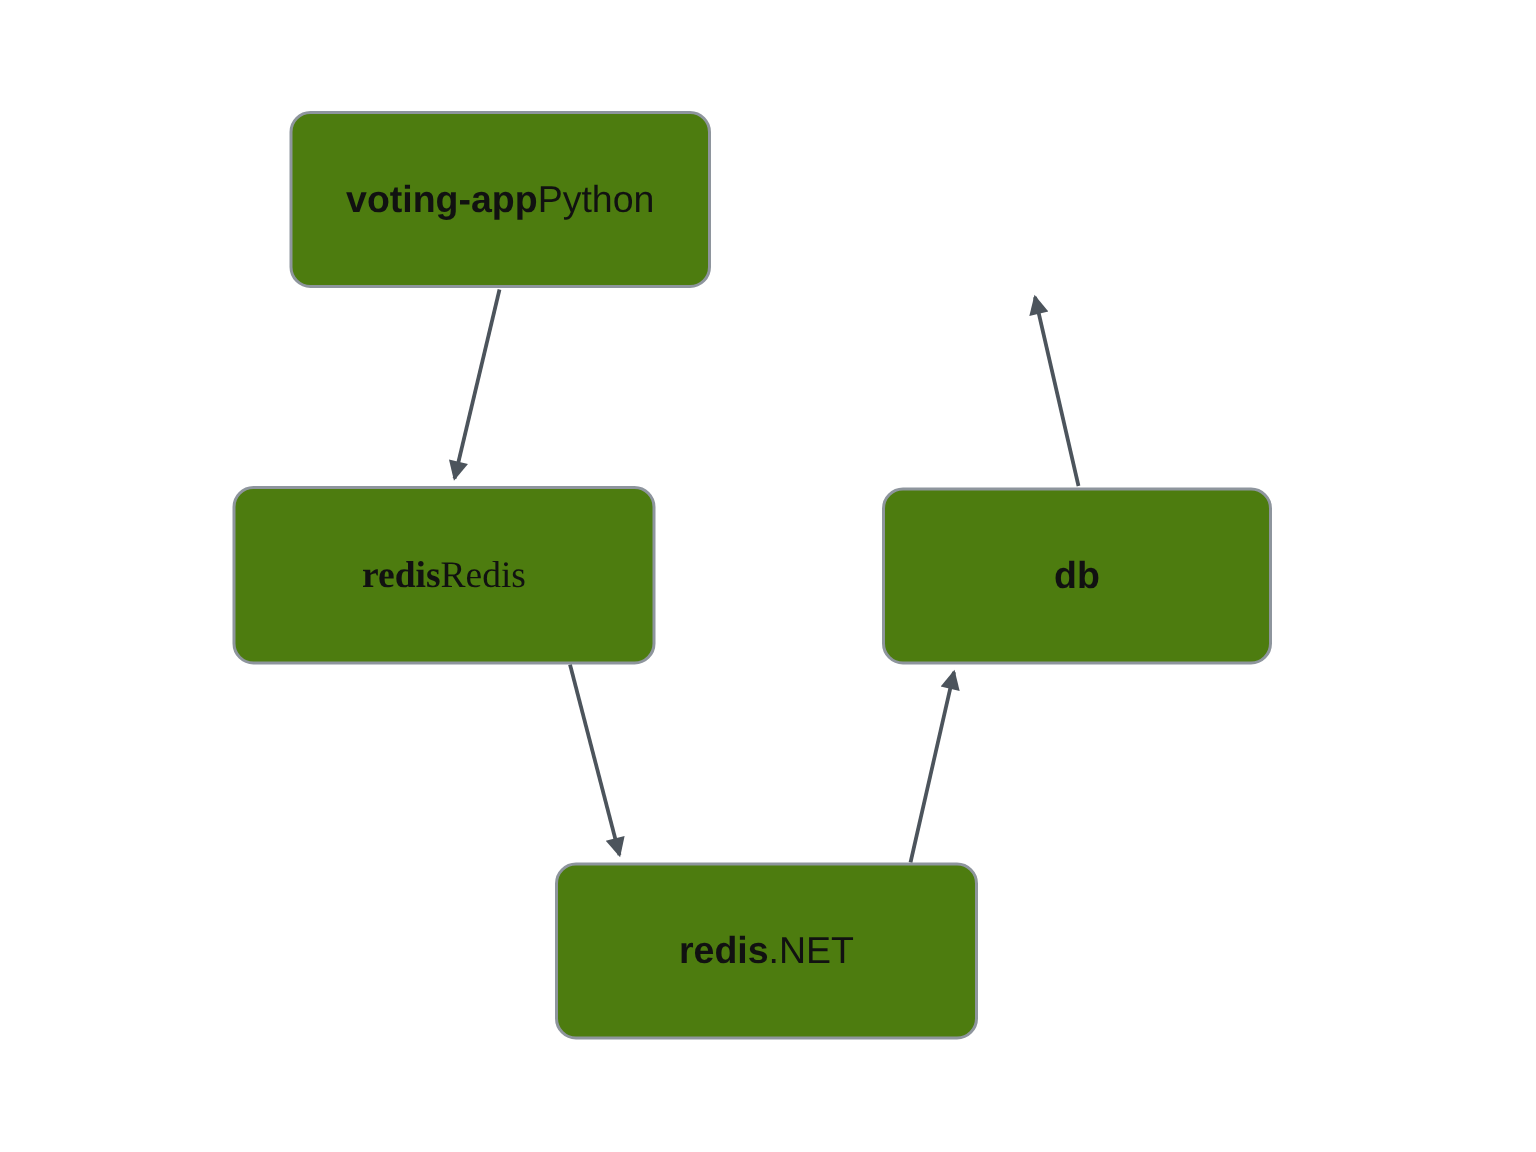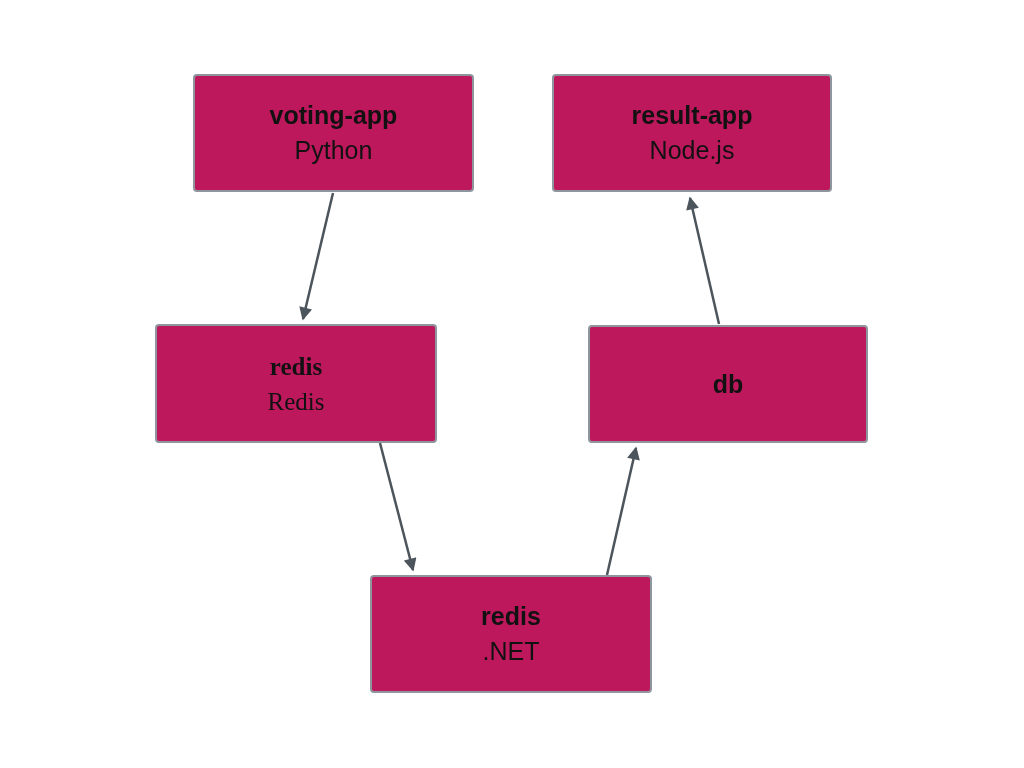--- a/index.html
+++ b/index.html
@@ -22,46 +22,46 @@
   }
   .edges-layer {
     position: absolute;
     left: 0; top: 0;
     width: 1024px;
     height: 768px;
     pointer-events: none;
   }
   .node {
     position: absolute;
-    background: #be185d;
+    background: #4d7c0f;
     border: 2px solid #8e959d;
-    border-radius: 4px;
+    border-radius: 14px;
     display: flex;
-    flex-direction: column;
+    flex-direction: row;
     align-items: center;
     justify-content: center;
     text-align: center;
     box-sizing: border-box;
   }
   .node .title {
     font-size: 25px;
     font-weight: bold;
     color: #111111;
     line-height: 35px;
   }
   .node .subtitle {
     font-size: 25px;
     font-weight: normal;
     color: #111111;
     line-height: 35px;
   }
   #node-voting-app { left: 193px; top: 74px;  width: 281px; height: 118px; }
   #node-result-app { left: 552px; top: 74px;  width: 280px; height: 118px; }
   #node-redis      { left: 155px; top: 324px; width: 282px; height: 119px; font-family: Liberation Serif, serif; }
-  #node-db         { left: 588px; top: 325px; width: 280px; height: 118px; }
+  #node-db         { left: 588px; top: 325px; width: 260px; height: 118px; }
   #node-worker     { left: 370px; top: 575px; width: 282px; height: 118px; }
 </style>
 </head>
 <body>
 
 <div class="canvas">
 
   <svg class="edges-layer" width="1024" height="768" viewBox="0 0 1024 768" xmlns="http://www.w3.org/2000/svg">
     <defs>
       <marker id="arrowhead" markerWidth="6.4" markerHeight="5.2" refX="8.8" refY="5" orient="auto" markerUnits="strokeWidth" viewBox="0 0 10 10">
@@ -72,24 +72,20 @@
     <line x1="380" y1="443" x2="413" y2="570" stroke="#4c545c" stroke-width="2.5" marker-end="url(#arrowhead)"></line>
     <line x1="607" y1="575" x2="636" y2="448" stroke="#4c545c" stroke-width="2.5" marker-end="url(#arrowhead)"></line>
     <line x1="719" y1="324" x2="690" y2="198" stroke="#4c545c" stroke-width="2.5" marker-end="url(#arrowhead)"></line>
   </svg>
 
   <div class="node" id="node-voting-app">
     <div class="title">voting-app</div>
     <div class="subtitle">Python</div>
   </div>
 
-  <div class="node" id="node-result-app">
-    <div class="title">result-app</div>
-    <div class="subtitle">Node.js</div>
-  </div>
 
   <div class="node" id="node-redis">
     <div class="title">redis</div>
     <div class="subtitle">Redis</div>
   </div>
 
   <div class="node" id="node-db">
     <div class="title">db</div>
   </div>
 

